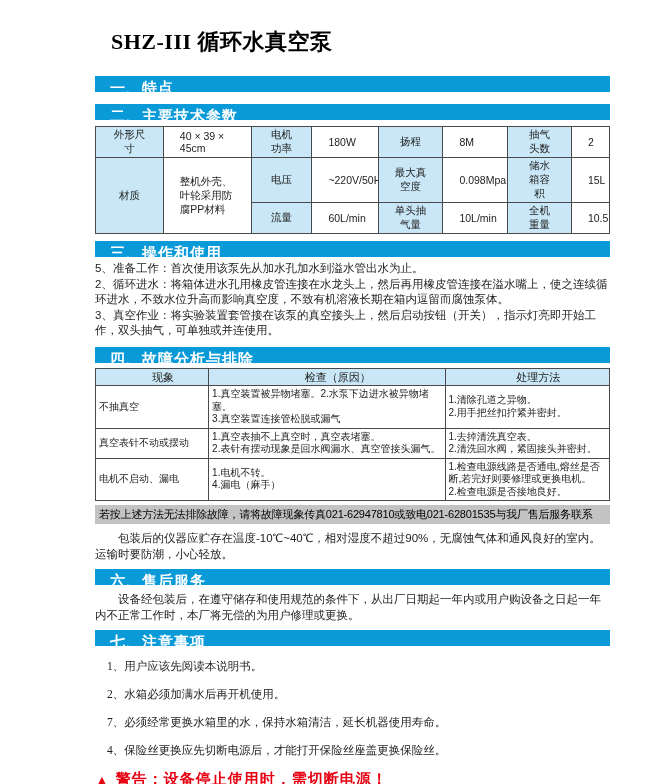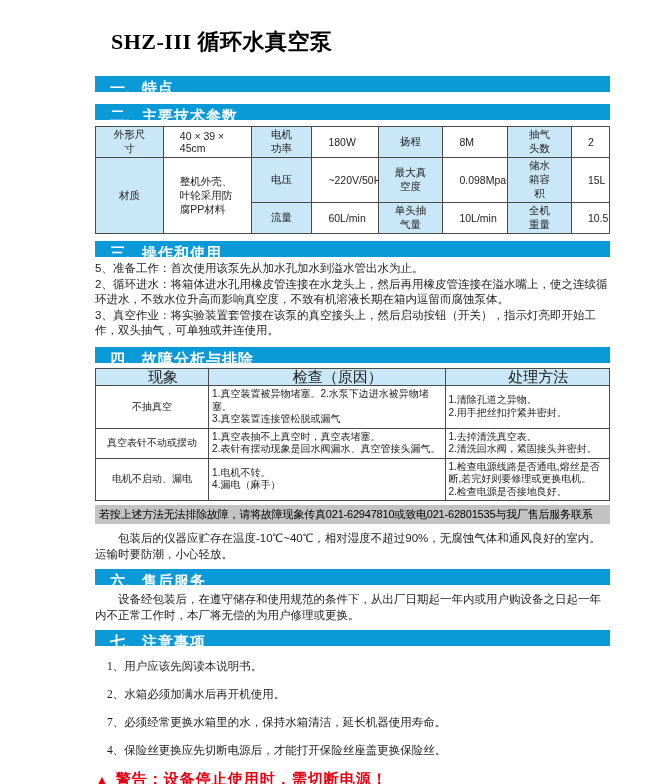--- a/index.html
+++ b/index.html
@@ -40,22 +40,22 @@
   }
   td.lbl{background:var(--label-cell-bg);text-align:center;}
   table.faults{
     margin-top:5px;width:100%;border-collapse:collapse;font-size:10px;
     line-height:12.5px;table-layout:fixed;color:#222;
   }
   table.faults td,table.faults th{
     border:1px solid #4a4a4a;padding:2px 3px;font-weight:normal;vertical-align:middle;
     box-sizing:border-box;overflow:hidden;
   }
-  table.faults th{background:var(--label-cell-bg);text-align:center;font-size:15px;height:15px;padding-left:25px;}
-  td.symptom{text-align:center;}
+  table.faults th{background:var(--label-cell-bg);text-align:center;font-size:11px;height:15px;padding-left:25px;}
+  td.symptom{text-align:left;}
   .preline{white-space:pre-line;}
   .note{
     margin-top:4px;background:var(--note-bg);color:#000;font-weight:normal;
     font-size:11px;line-height:13px;padding:3px 4px;letter-spacing:-.2px;
   }
   .op-list{margin-top:4px;}
   .op-list p{margin:0;font-size:11.5px;line-height:15.5px;}
   .notes-list{margin-top:4px;}
   .notes-list p{margin:12px;font-size:11.5px;line-height:16px;font-family:Liberation Serif, serif;}
   .warning{

